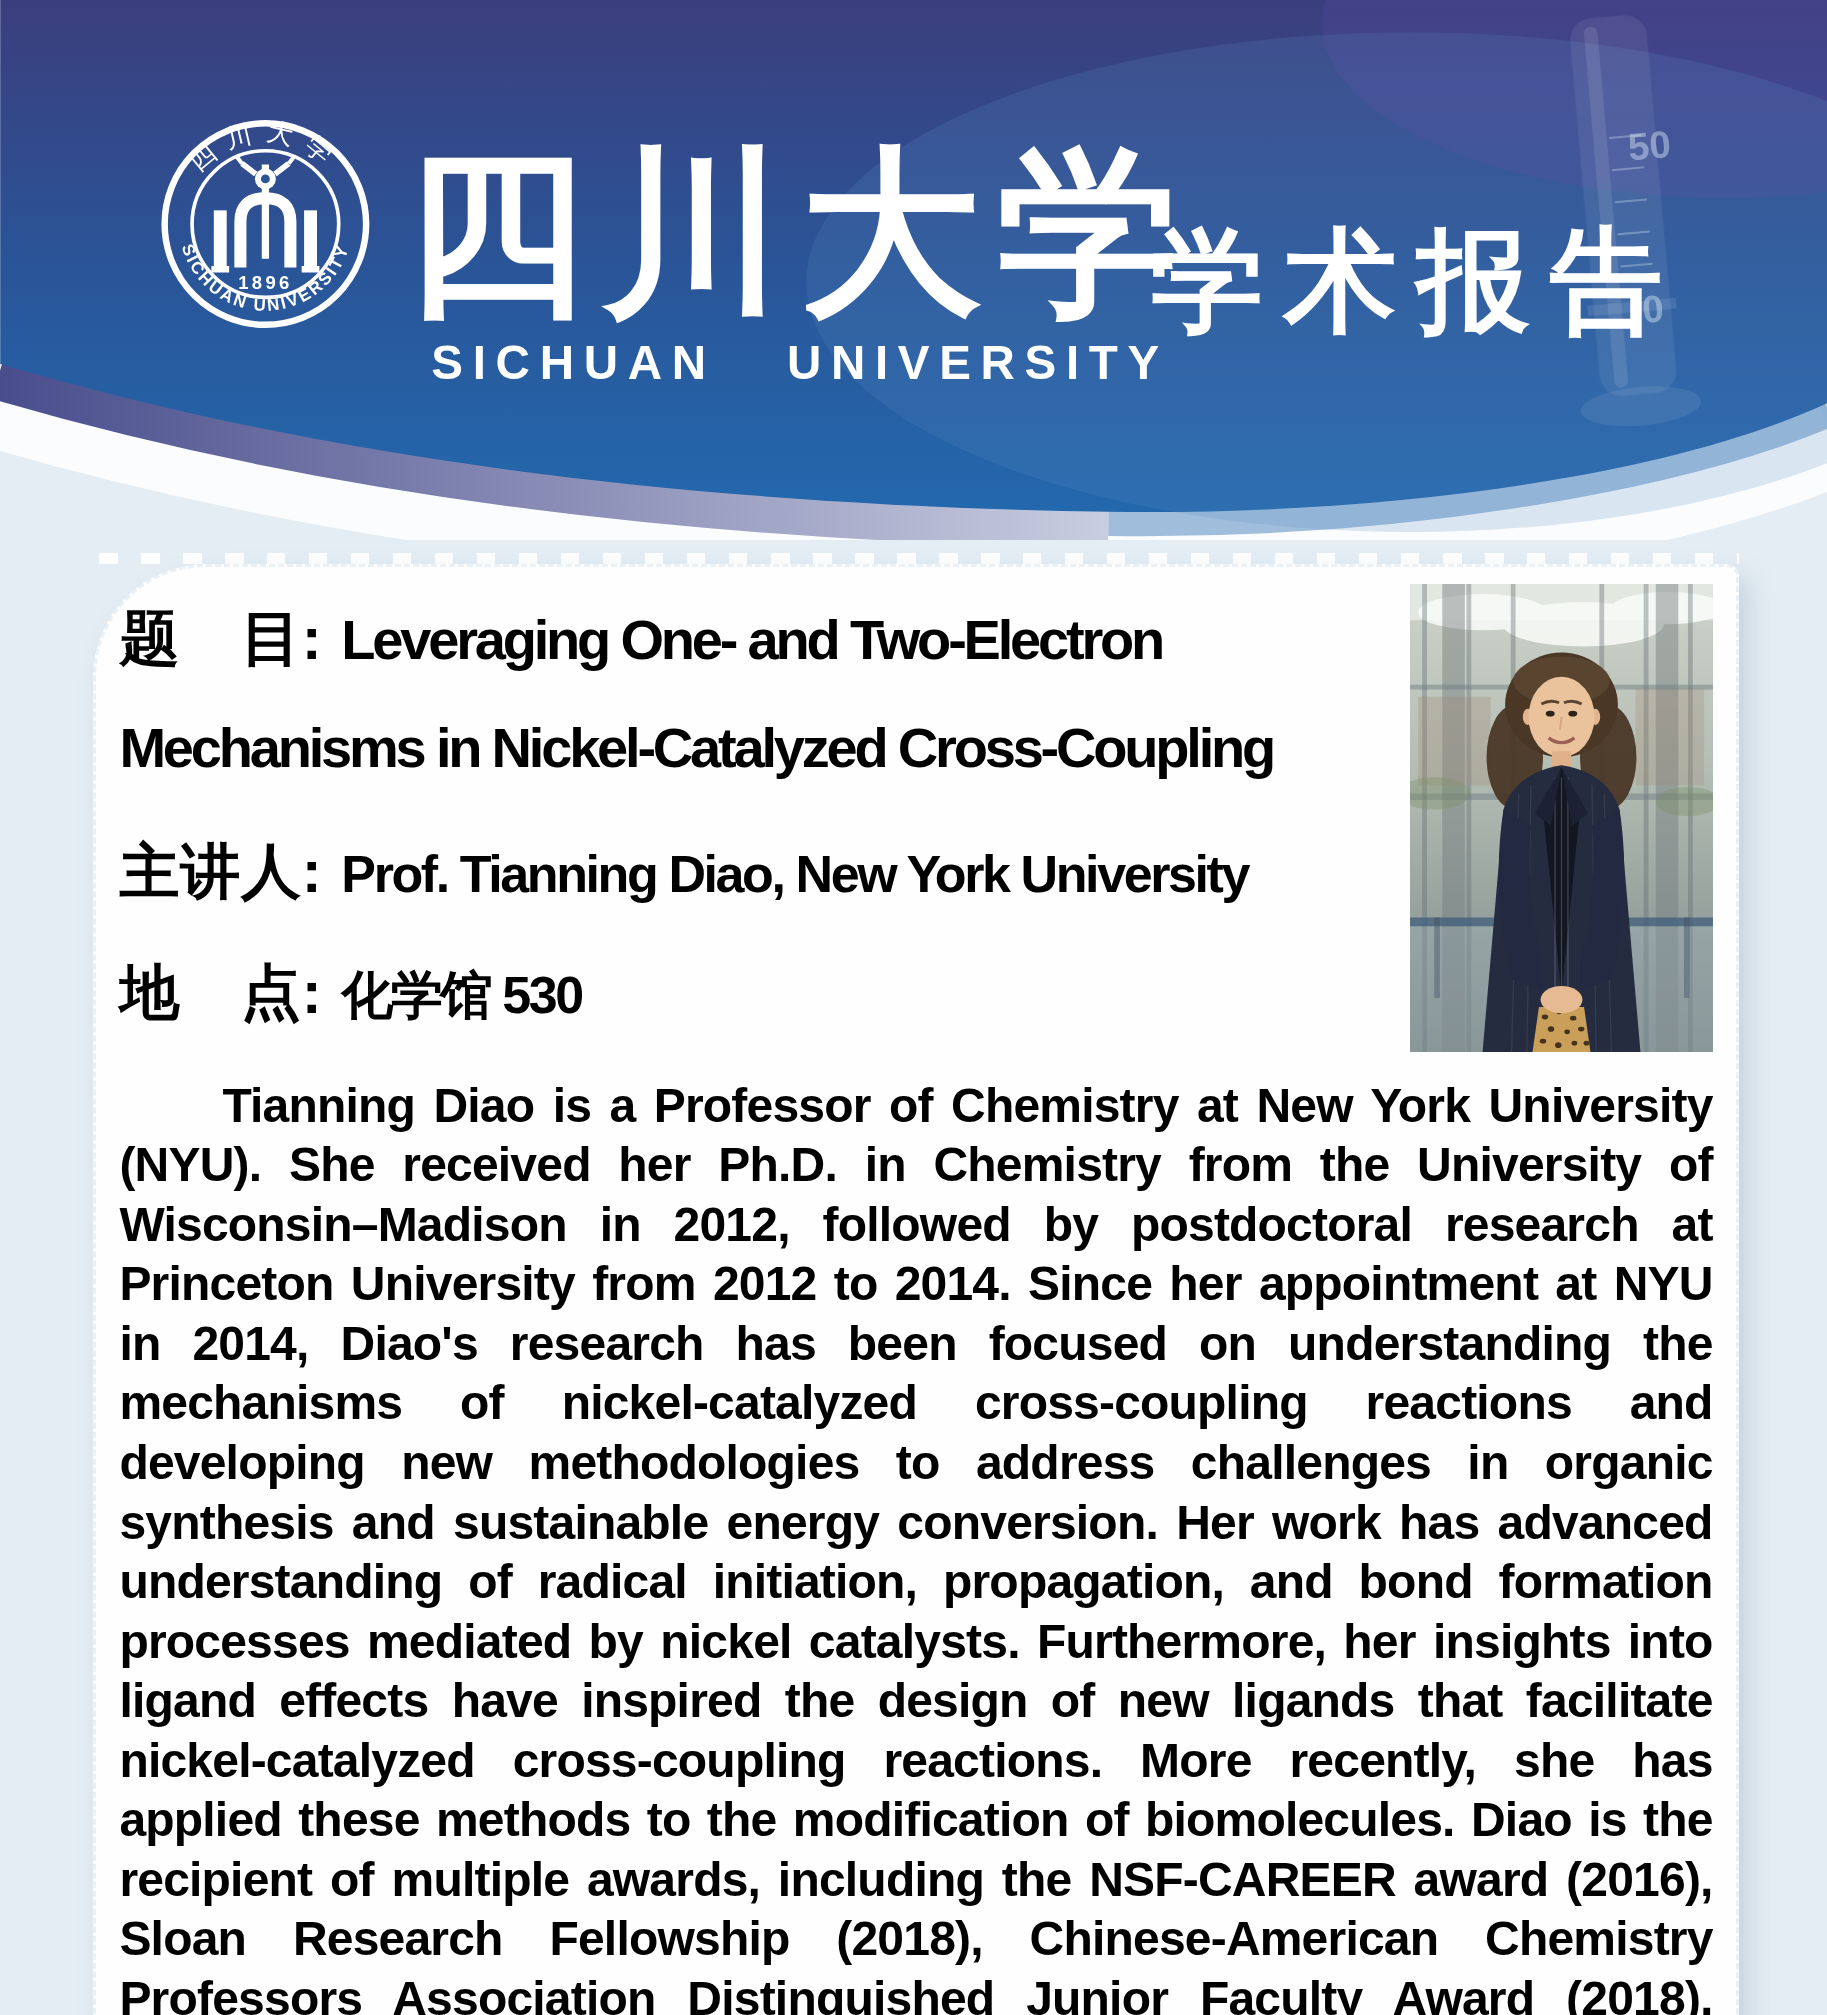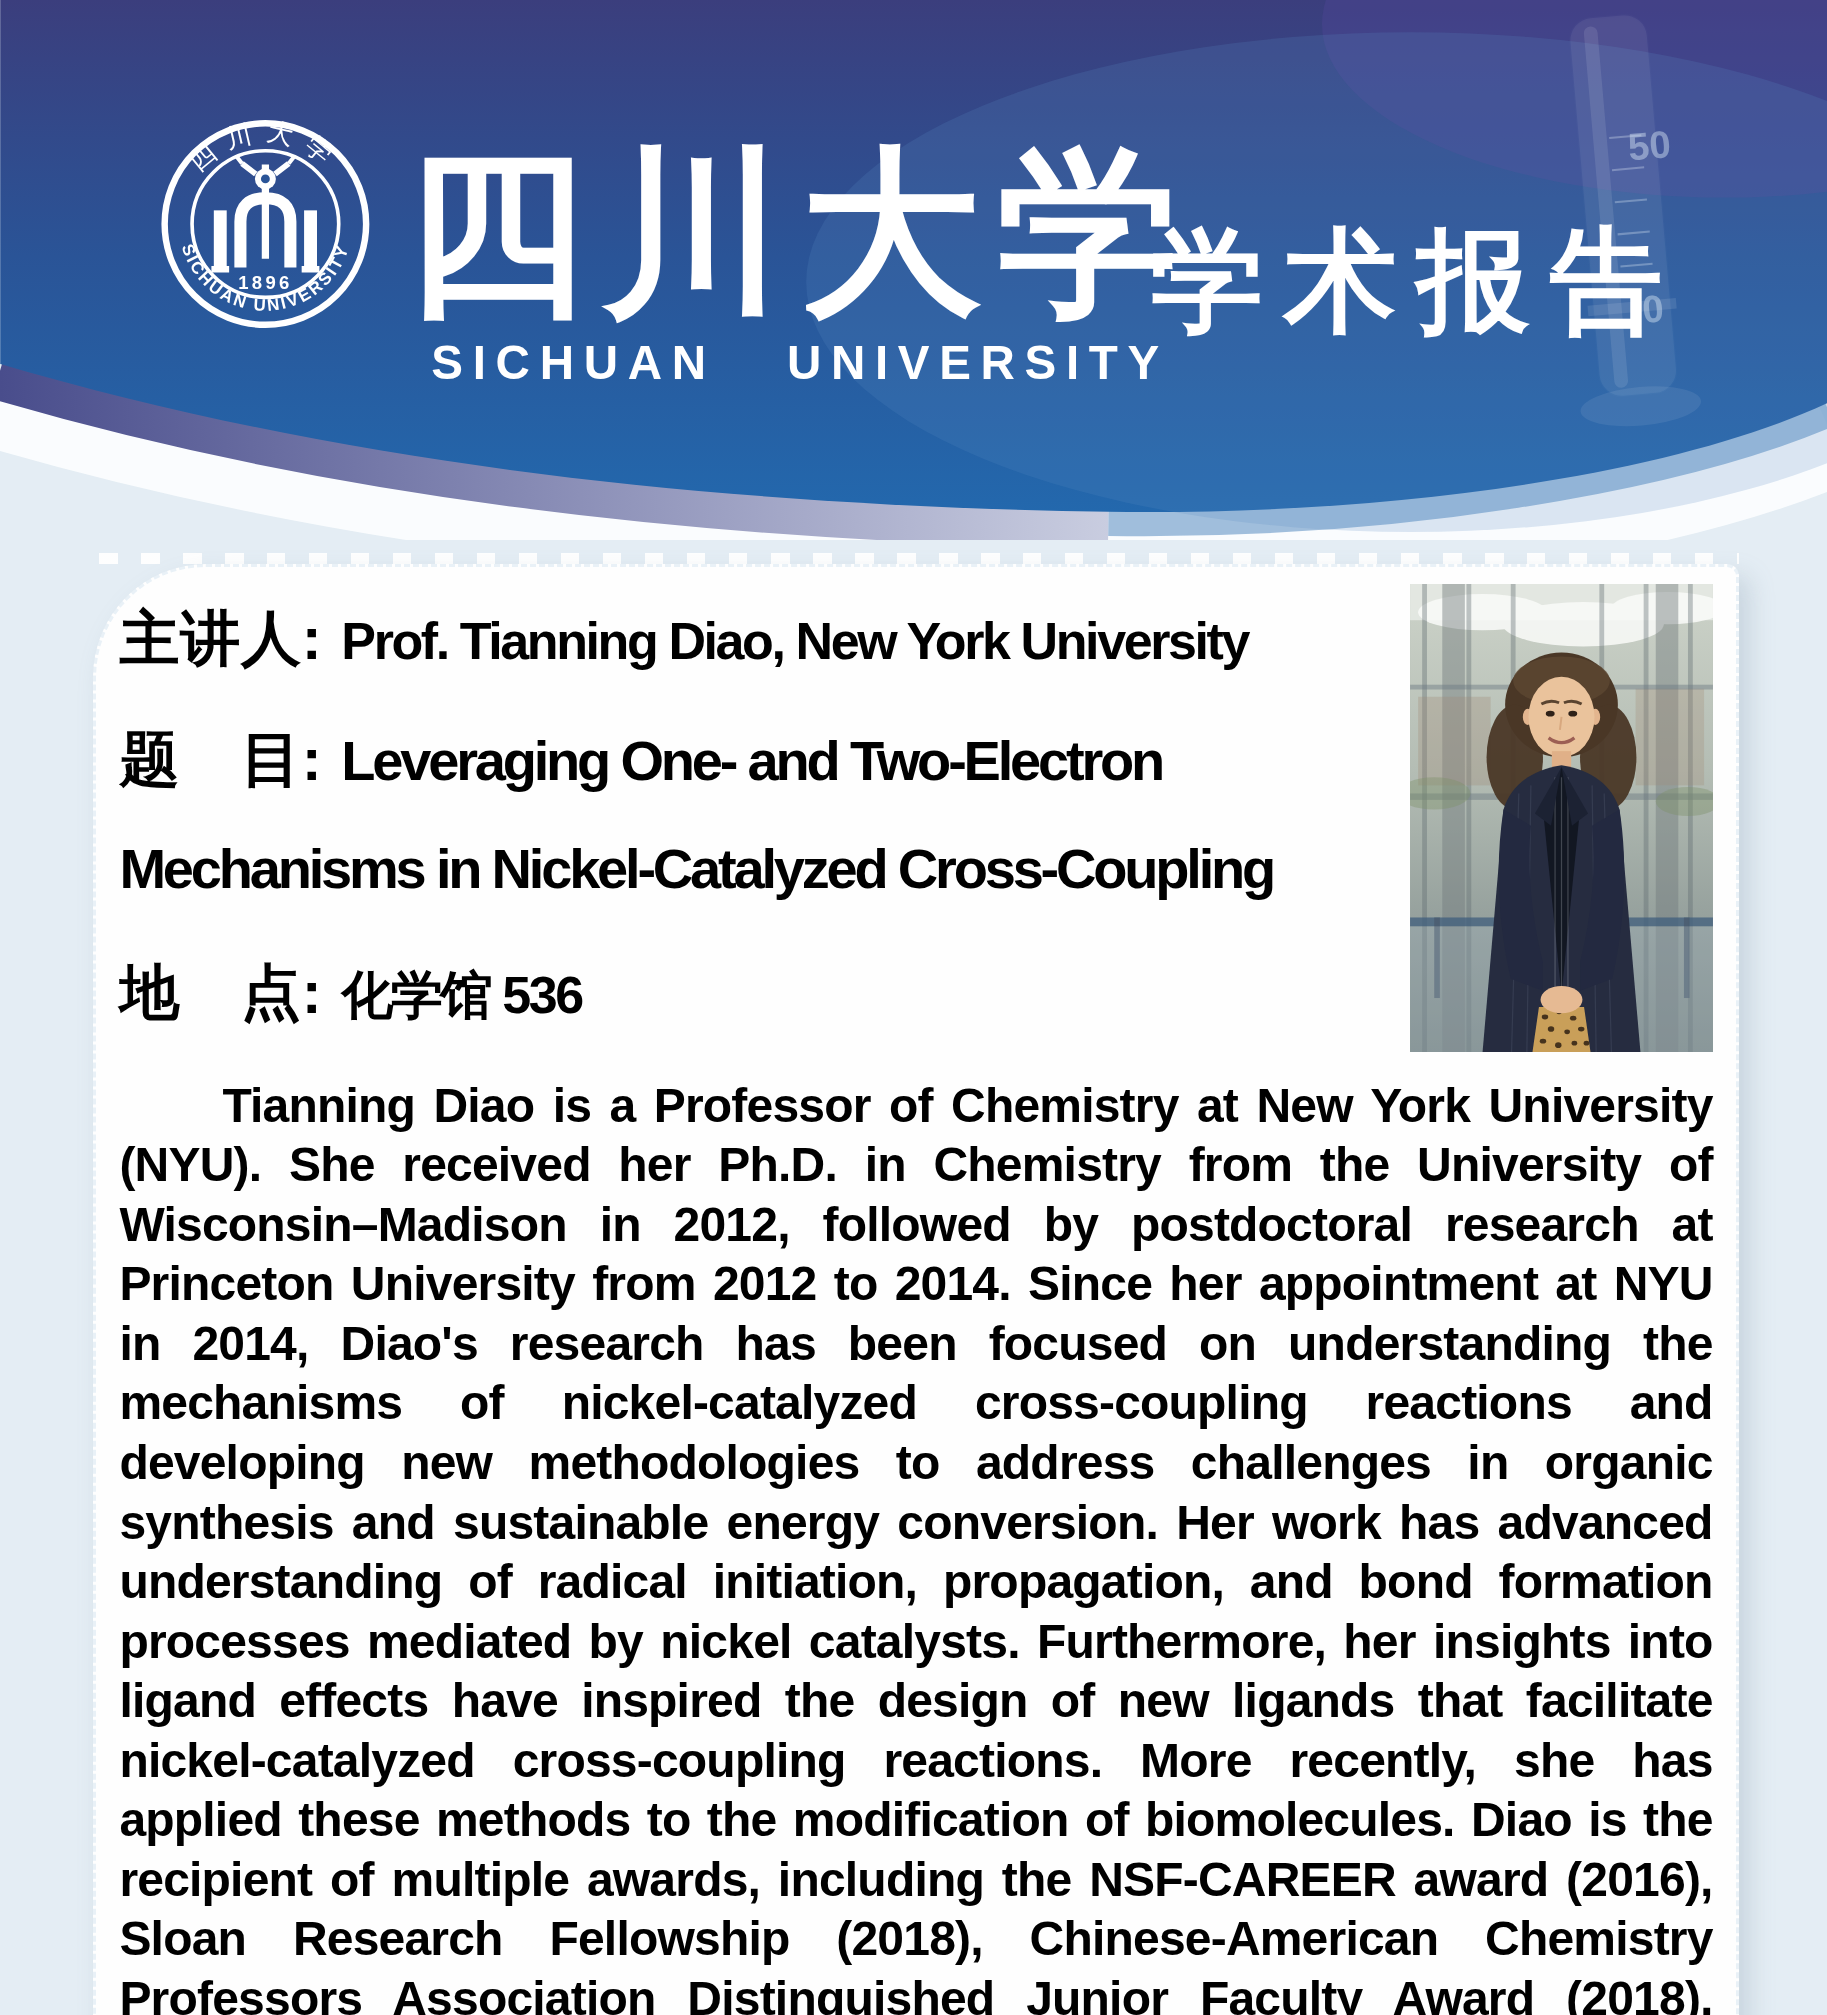--- a/index.html
+++ b/index.html
@@ -234,31 +234,31 @@
               <ellipse cx="368" cy="1145" rx="8" ry="7"></ellipse>
             <ellipse cx="408" cy="1140" rx="7" ry="6"></ellipse>
               <ellipse cx="438" cy="1140" rx="7" ry="6"></ellipse>
           </g>
           <ellipse cx="376" cy="1032" rx="52" ry="34" fill="#e6ba93"></ellipse>
         </g>
       </svg>
     </div>
 
     <div class="info">
-      <p class="info-line">
-        <span class="label">主讲人:</span>
-        <span class="val">Prof. Tianning Diao, New York University</span>
-      </p>
       <p class="info-line title-line">
         <span class="label">题　目:</span>
         <span class="val">Leveraging One- and Two-Electron Mechanisms in Nickel-Catalyzed Cross-Coupling</span>
       </p>
       <p class="info-line">
+        <span class="label">主讲人:</span>
+        <span class="val">Prof. Tianning Diao, New York University</span>
+      </p>
+      <p class="info-line">
         <span class="label">地　点:</span>
-        <span class="val">化学馆 536</span>
+        <span class="val">化学馆 530</span>
       </p>
     </div>
 
     <p class="bio">Tianning Diao is a Professor of Chemistry at New York University (NYU). She received her Ph.D. in Chemistry from the University of Wisconsin–Madison in 2012, followed by postdoctoral research at Princeton University from 2012 to 2014. Since her appointment at NYU in 2014, Diao's research has been focused on understanding the mechanisms of nickel-catalyzed cross-coupling reactions and developing new methodologies to address challenges in organic synthesis and sustainable energy conversion. Her work has advanced understanding of radical initiation, propagation, and bond formation processes mediated by nickel catalysts. Furthermore, her insights into ligand effects have inspired the design of new ligands that facilitate nickel-catalyzed cross-coupling reactions. More recently, she has applied these methods to the modification of biomolecules. Diao is the recipient of multiple awards, including the NSF-CAREER award (2016), Sloan Research Fellowship (2018), Chinese-American Chemistry Professors Association Distinguished Junior Faculty Award (2018), Organometallics Distinguished Author Award (2018), Camille-Dreyfus Teacher-Scholar Award (2019), and the Cope Scholar Award (2023).</p>
   </main>
 
 </div>
 
 
 </body></html>

